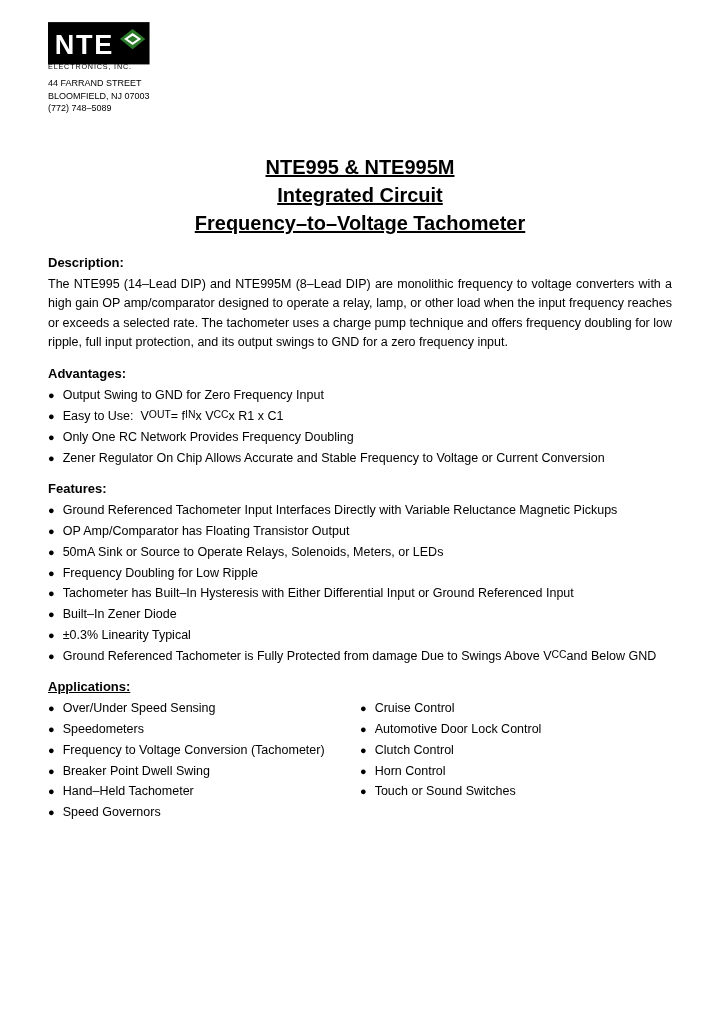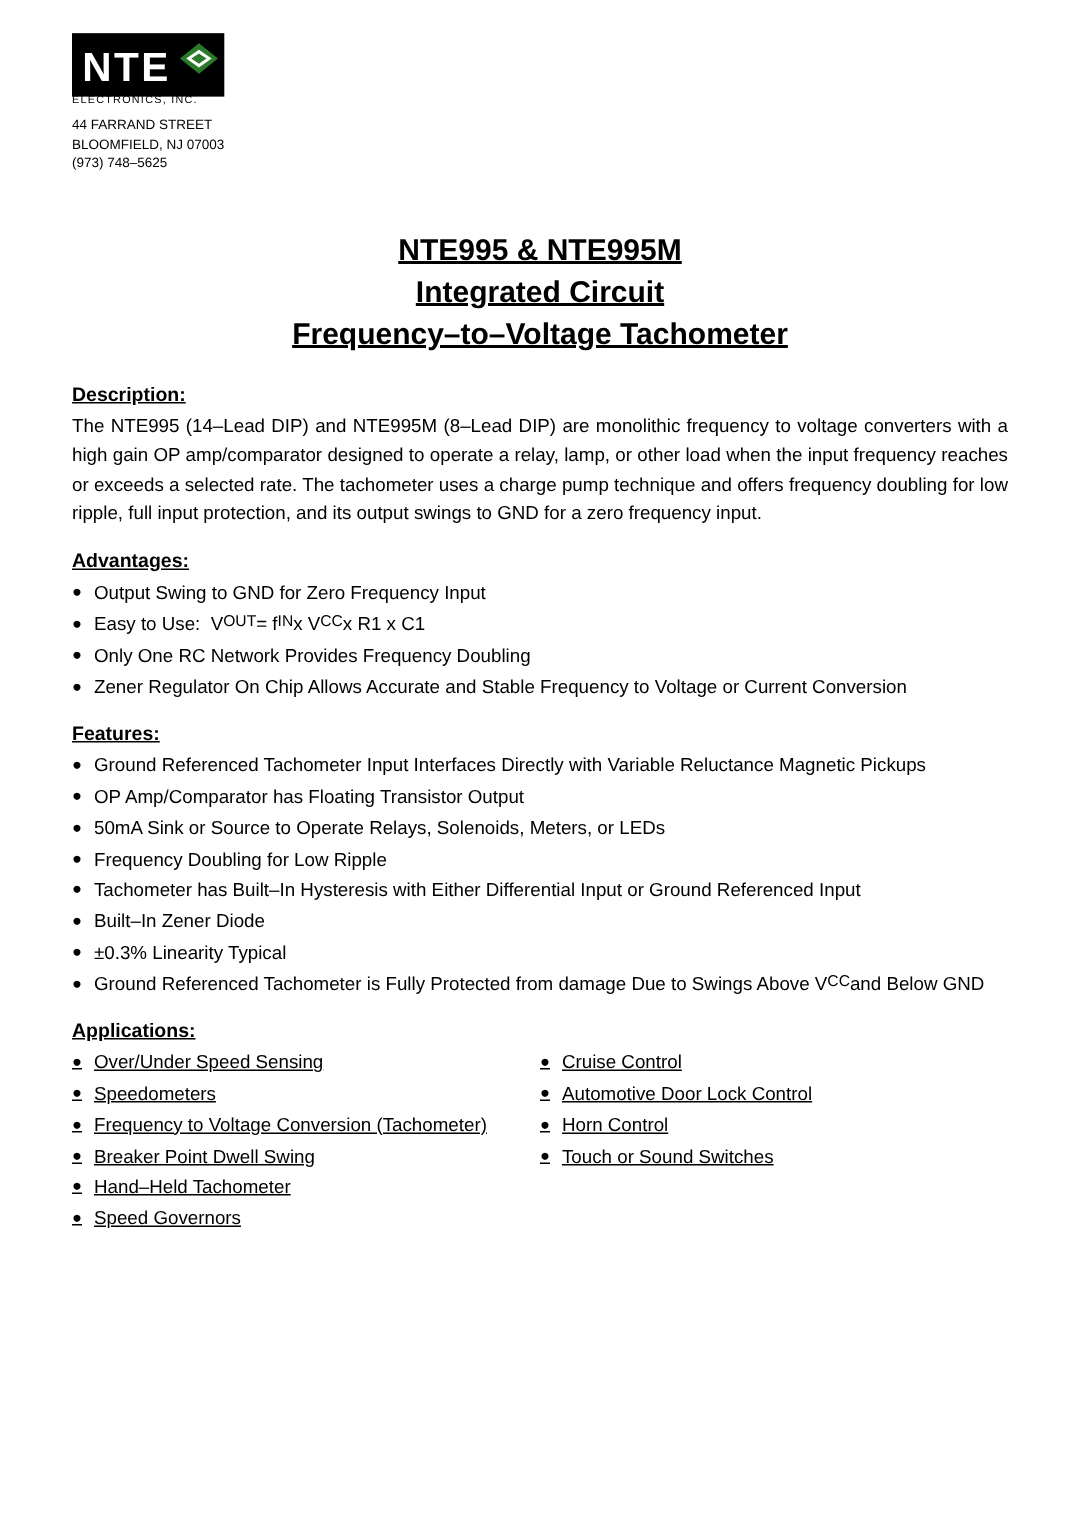--- a/index.html
+++ b/index.html
@@ -47,21 +47,20 @@
       font-weight: bold;
       line-height: 1.4;
       margin-bottom: 0;
       text-decoration: underline;
     }
     .section {
       margin-bottom: 14px;
     }
     .section-title {
       font-weight: bold;
-      text-decoration: underline;
       margin-bottom: 5px;
       font-size: 13px;
     }
     .section p {
       font-size: 12.5px;
       line-height: 1.55;
       text-align: justify;
     }
     ul.bullet-list {
       list-style: none;
@@ -87,21 +86,20 @@
     }
     .apps-title {
       font-weight: bold;
       text-decoration: underline;
       margin-bottom: 5px;
       font-size: 13px;
     }
     .apps-columns {
       display: flex;
       gap: 0;
-      text-decoration: underline;
     }
     .apps-col {
       flex: 1;
     }
     .apps-col ul.bullet-list li {
       font-size: 12.5px;
     }
   </style>
 </head>
 <body>
@@ -121,21 +119,21 @@
 
         <polygon points="100,13 110,20 100,27 90,20" fill="#fff"></polygon>
 
         <polygon points="100,16 106,20 100,24 94,20" fill="#2a7a2a"></polygon>
 
         <text x="0" y="55" font-family="Arial" font-size="8.5" fill="#000" letter-spacing="1">ELECTRONICS, INC.</text>
       </svg>
       <div class="company-address">
         <div>44 FARRAND STREET</div>
         <div>BLOOMFIELD, NJ 07003</div>
-        <div>(973) 748–5625</div>
+        <div>(772) 748–5089</div>
       </div>
     </div>
   </div>
 
   <div class="title-section">
     <h1>
       <span>NTE995 &amp; NTE995M</span><br>
       <span>Integrated Circuit</span><br>
       <span>Frequency–to–Voltage Tachometer</span>
     </h1>
@@ -180,20 +178,21 @@
           <li>Frequency to Voltage Conversion (Tachometer)</li>
           <li>Breaker Point Dwell Swing</li>
           <li>Hand–Held Tachometer</li>
           <li>Speed Governors</li>
         </ul>
       </div>
       <div class="apps-col">
         <ul class="bullet-list">
           <li>Cruise Control</li>
           <li>Automotive Door Lock Control</li>
+          <li>Clutch Control</li>
           <li>Horn Control</li>
           <li>Touch or Sound Switches</li>
         </ul>
       </div>
     </div>
   </div>
 
 </div>
 
 </body></html>

